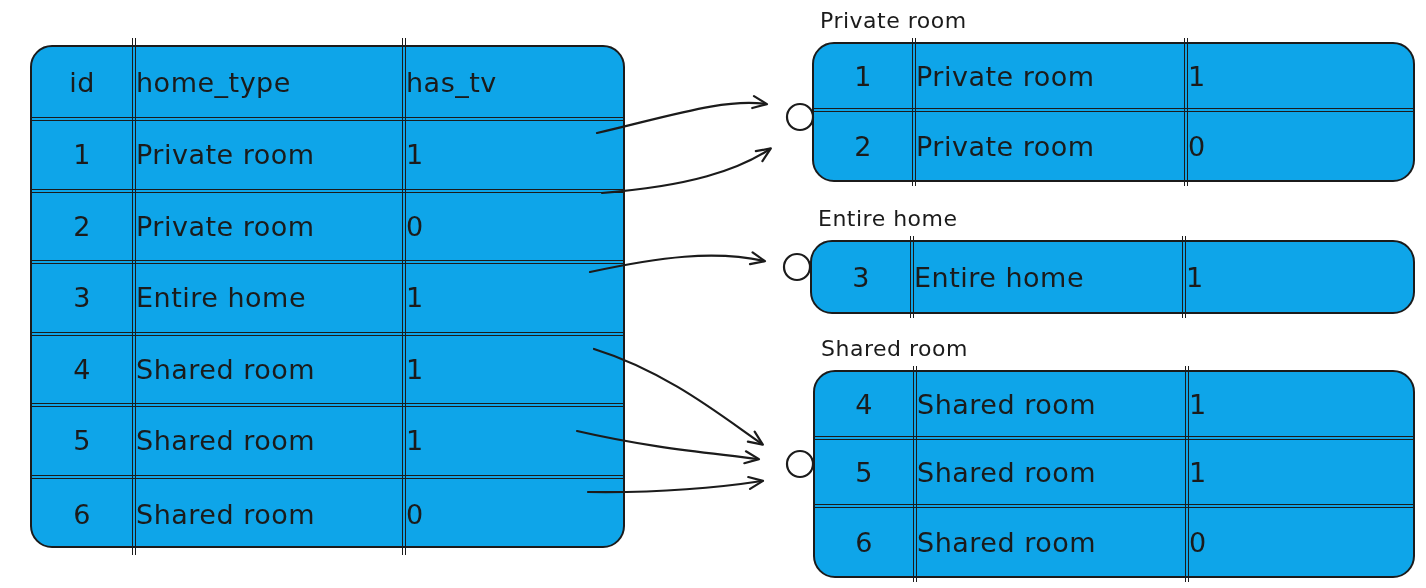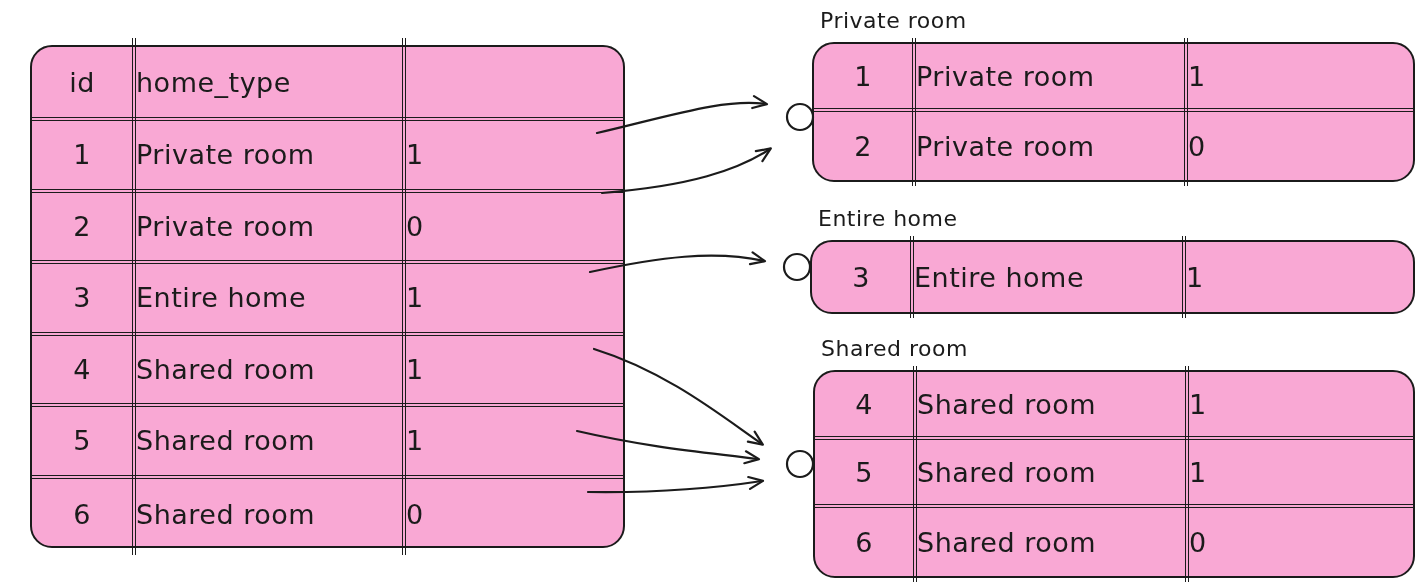--- a/index.html
+++ b/index.html
@@ -16,21 +16,21 @@
   }
   .canvas{
     position:relative;
     width:1426px;height:588px;
   }
   
   .sk-table{
     position:absolute;
     border:2.5px solid var(--ink);
     border-radius:22px;
-    background:#f9a8d4;
+    background:#0ea5e9;
   }
   .tr{
     display:grid;
     align-items:stretch;
   }
   .tr.sep{
     border-bottom:4px double var(--ink);
   }
   .td{
     display:flex;
@@ -94,20 +94,21 @@
 
 <div class="canvas">
 
   <div class="sk-table source">
     <div class="vline v1"></div>
     <div class="vline v2"></div>
 
     <div class="tr header sep">
       <div class="td id th">id</div>
       <div class="td th">home_type</div>
+      <div class="td th">has_tv</div>
     </div>
 
     <div class="tr row sep">
       <div class="td id">1</div>
       <div class="td">Private room</div>
       <div class="td">1</div>
     </div>
     <div class="tr row sep">
       <div class="td id">2</div>
       <div class="td">Private room</div>

